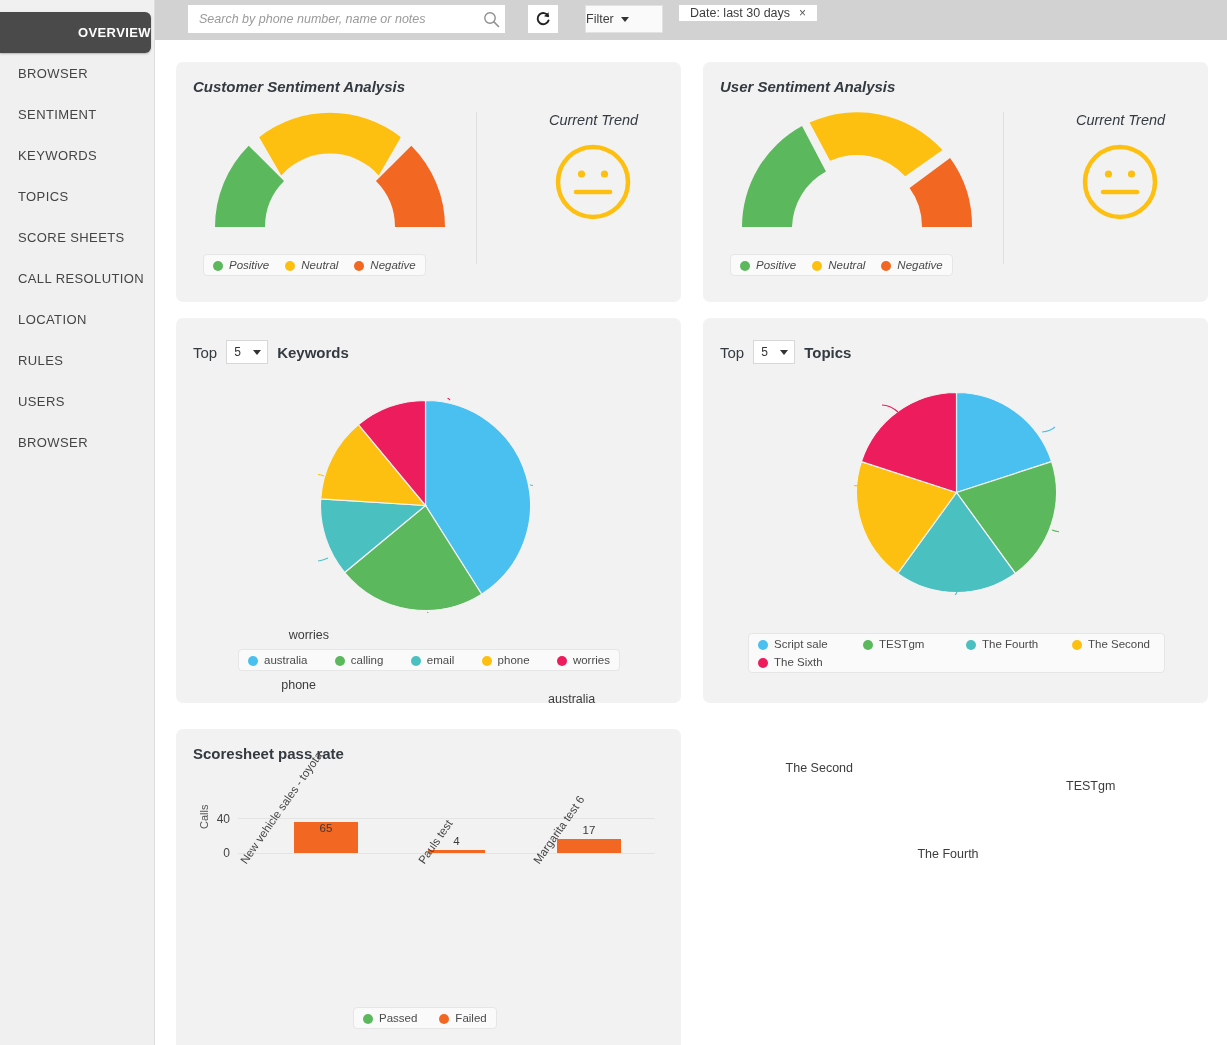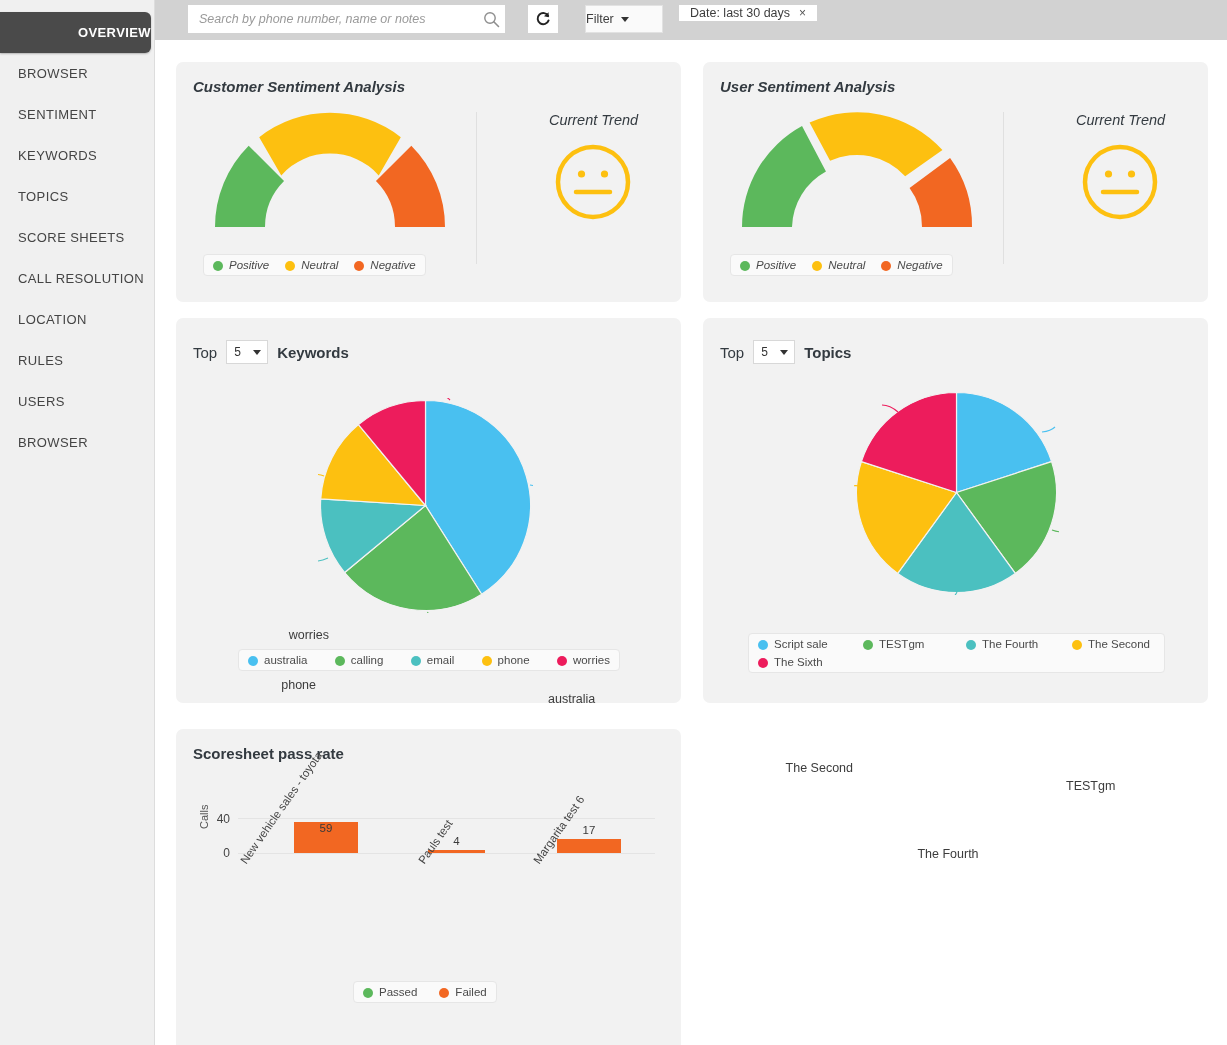--- a/index.html
+++ b/index.html
@@ -399,34 +399,34 @@
 
         <div class="bar-axis-label" style="left:22px; top:100px;">Calls</div>
 
         <div class="ytick" style="left:28px; top:83px;">40</div>
         <div class="ytick" style="left:28px; top:117px;">0</div>
 
         <div class="gridline" style="left:62px; top:89px; width:417px;"></div>
         <div class="gridline" style="left:62px; top:124px; width:417px;"></div>
 
         <div class="bar" style="left:118px; top:92.5px; width:64px; height:31.5px;"></div>
-        <div class="barval" style="left:118px; top:93px; width:64px;">59</div>
+        <div class="barval" style="left:118px; top:93px; width:64px;">65</div>
 
         <div class="bar" style="left:252px; top:120.5px; width:57px; height:3.5px;"></div>
         <div class="barval" style="left:252px; top:106px; width:57px;">4</div>
 
         <div class="bar" style="left:381px; top:110px; width:64px; height:14px;"></div>
         <div class="barval" style="left:381px; top:95px; width:64px;">17</div>
 
         <div class="xcat" style="left:62px; top:130px;">New vehicle sales - toyota</div>
         <div class="xcat" style="left:240px; top:130px;">Pauls test</div>
         <div class="xcat" style="left:355px; top:130px;">Margarita test 6</div>
       </div>
 
-      <div class="legend" style="left:177px; top:252px; gap:0 22px;">
+      <div class="legend" style="left:177px; top:278px; gap:0 22px;">
         <span class="li">
             <i class="dot" style="background:#5cb85c"></i>
             <span>Passed</span>
           </span>
         <span class="li">
             <i class="dot" style="background:#f26722"></i>
             <span>Failed</span>
           </span>
       </div>
     </section>

